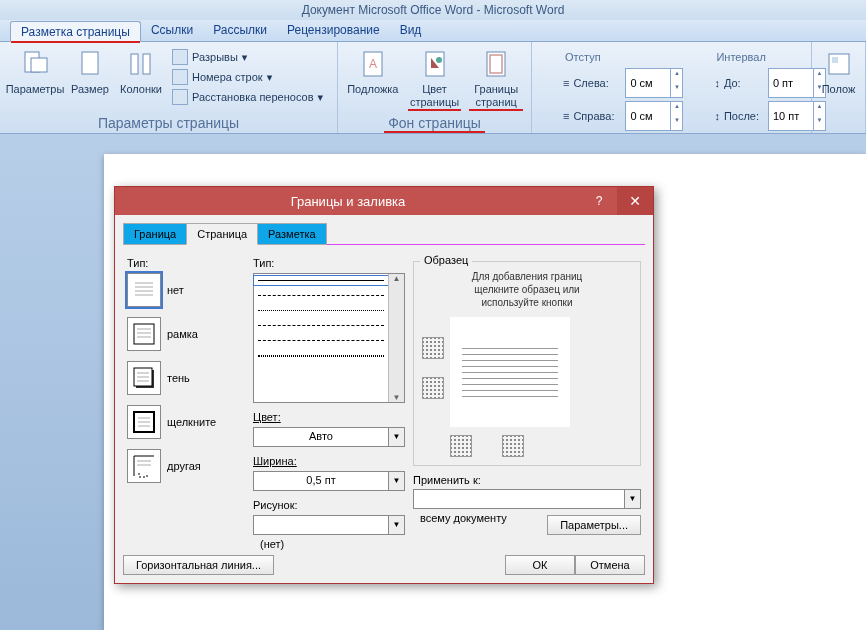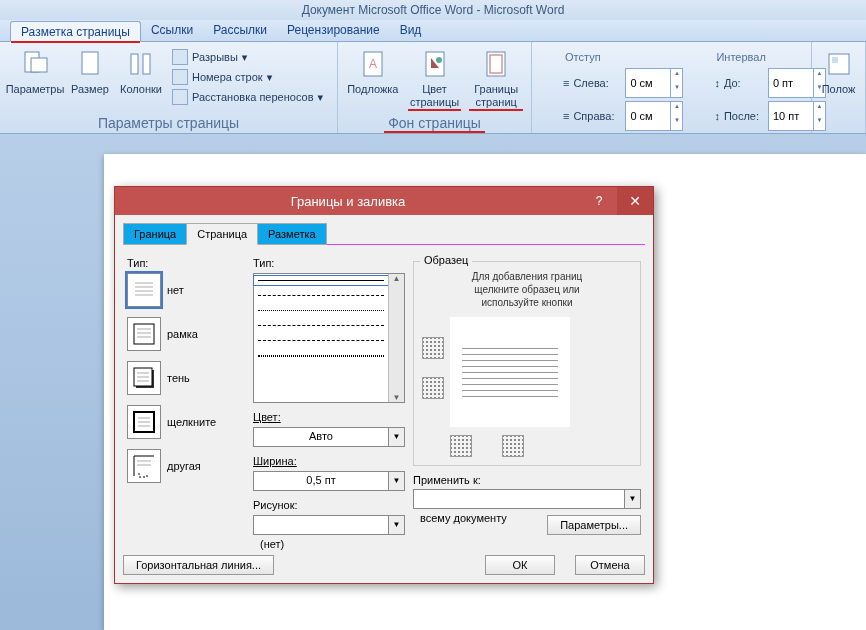--- a/index.html
+++ b/index.html
@@ -72,21 +72,21 @@
 .hint { font-size: 10px; text-align: center; color: #333; line-height: 1.3; margin-bottom: 8px; }
 .preview { display: flex; gap: 6px; }
 .sidebtns { display: flex; flex-direction: column; gap: 18px; margin-top: 20px; }
 .sqbtn { width: 22px; height: 22px; border: 1px solid #999; background: #f3f3f3; cursor: pointer; display:flex; align-items:center; justify-content:center; }
 .sqbtn.dots { background-image: radial-gradient(#888 1px, transparent 1px); background-size: 4px 4px; background-position: 2px 2px; }
 .previewpg { width: 120px; height: 110px; background: #fff; padding: 14px 12px; display: flex; flex-direction: column; gap: 5px; justify-content: center; }
 .previewpg div { height: 1px; border-top: 1px solid #999; }
 .botbtns { display: flex; gap: 30px; margin: 8px 0 0 28px; }
 .dlg-foot { display: flex; justify-content: space-between; padding: 8px; align-items: flex-end; }
 .wbtn { border: 1px solid #999; background: linear-gradient(#fdfdfd,#e6e6e6); padding: 3px 12px; font-size: 11px; cursor: pointer; }
-.footright { display: flex; gap: 20px; }
+.footright { display: flex; gap: 0; }
 .applylbl { font-size: 11px; margin: 8px 0 3px; }
 .params { text-align: right; margin-top: 6px; }
 .redu { border-bottom: 2px solid #d61e1e; }
 </style>
 </head>
 <body>
 
 <div class="titlebar">Документ Microsoft Office Word - Microsoft Word</div>
 
 <div class="tabs">

